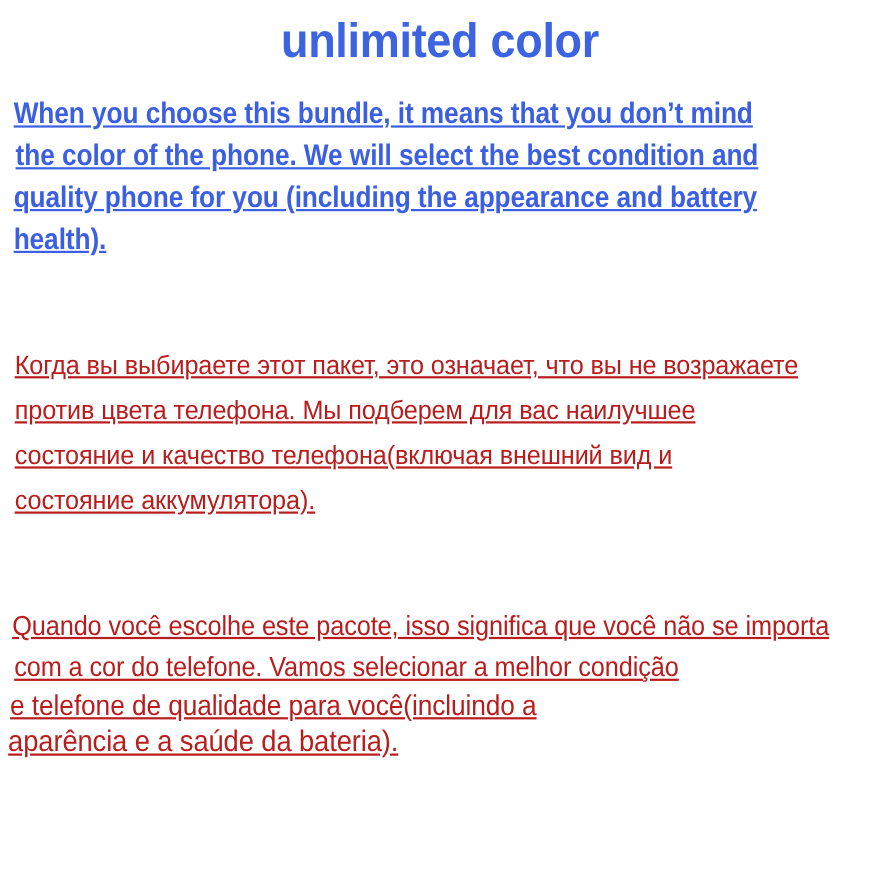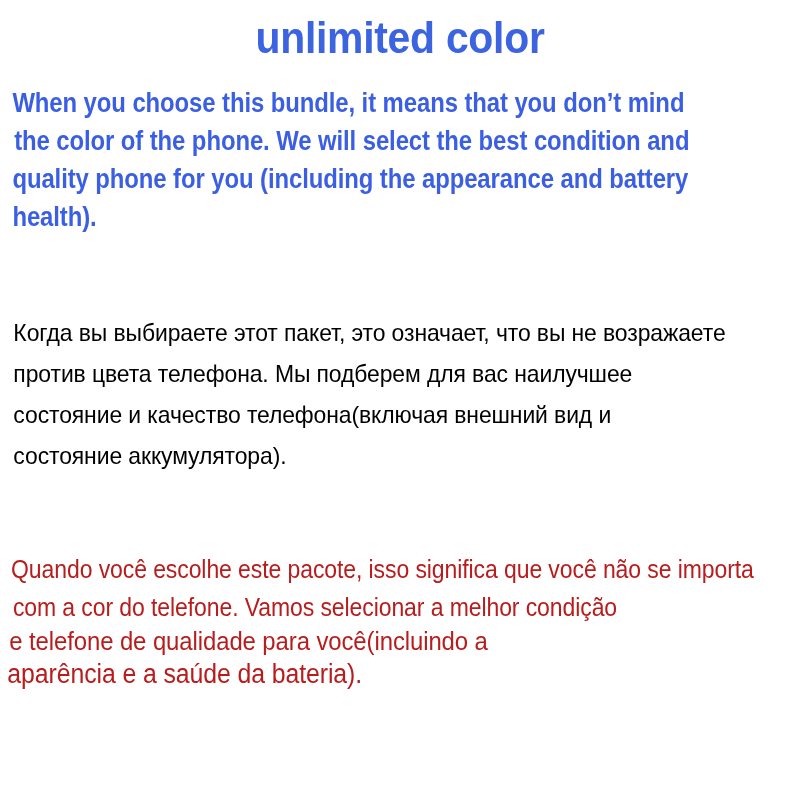--- a/index.html
+++ b/index.html
@@ -39,20 +39,21 @@
     transform: scaleX(0.93);
     transform-origin: center top;
     white-space: nowrap;
   }
 
   
   .block {
     position: absolute;
     left: 0;
     width: 660px;
+    text-decoration: underline;
   }
 
   .line {
     white-space: nowrap;
     transform-origin: left top;
   }
 
   
   .en {
     top: 84px;
@@ -67,21 +68,21 @@
     transform: scaleX(0.885);
     letter-spacing: -0.1px;
   }
   .en .line.l2 { padding-left: 16px; }
   .en .line.l3 { padding-left: 14px; }
   .en .line.l4 { padding-left: 14px; }
 
   
   .ru {
     top: 312px;
-    color: #000000;
+    color: #b91c1c;
     font-weight: 500;
     font-size: 24px;
   }
   .ru .line {
     height: 41px;
     line-height: 41px;
     padding-left: 14px;
     transform: scaleX(0.955);
     letter-spacing: -0.1px;
   }

